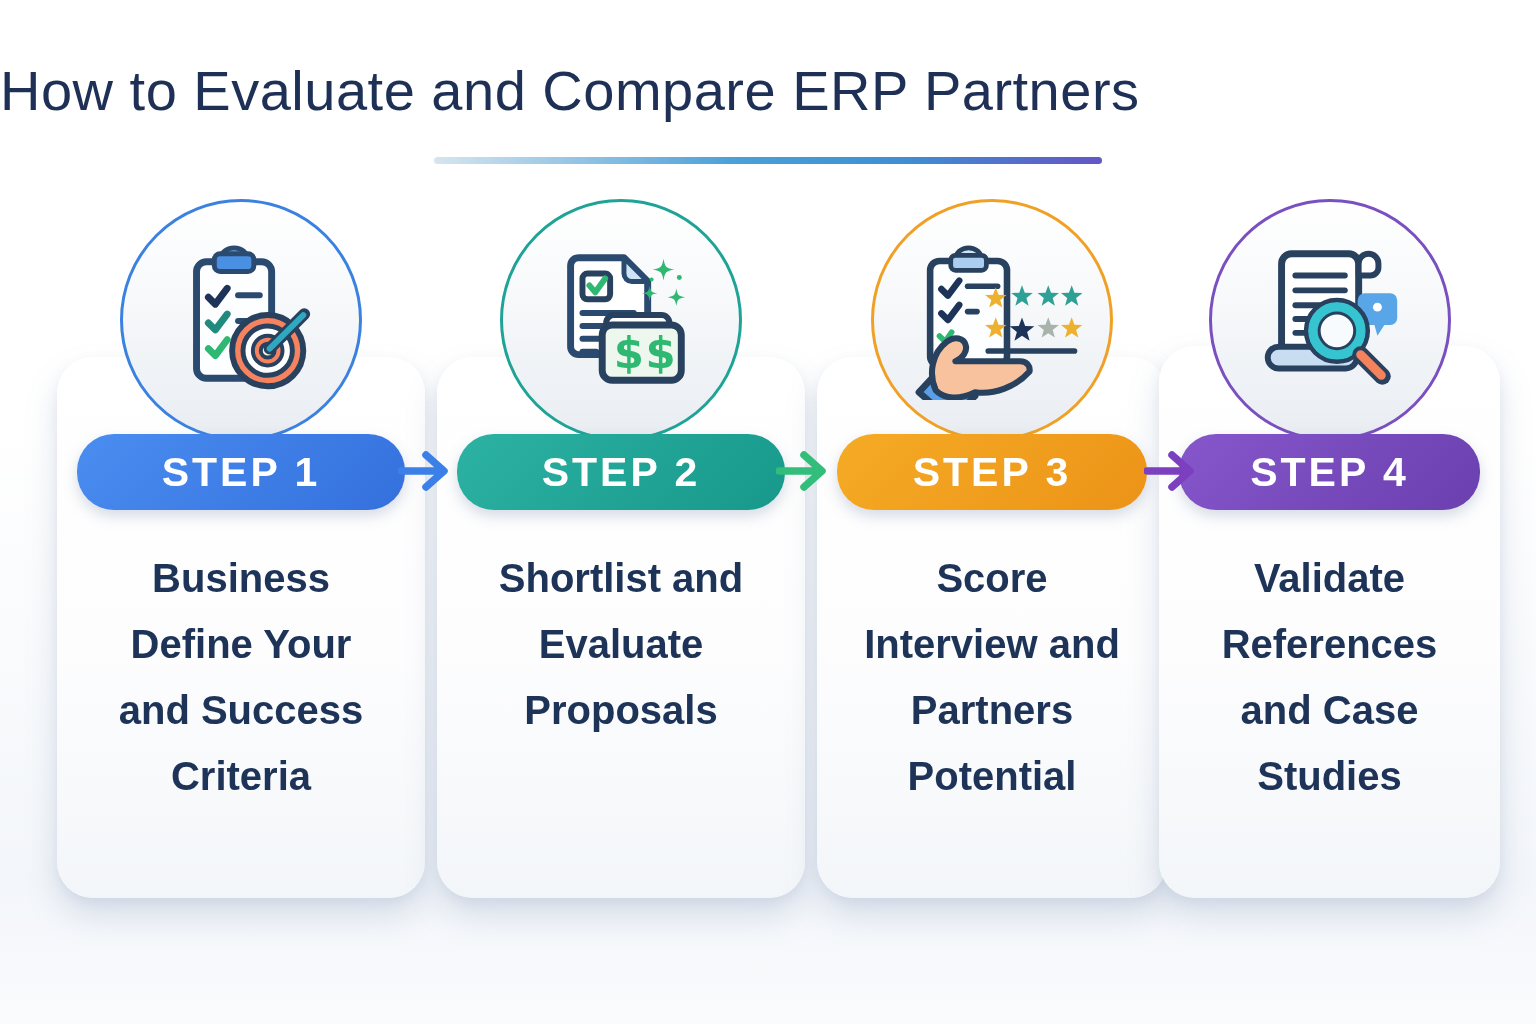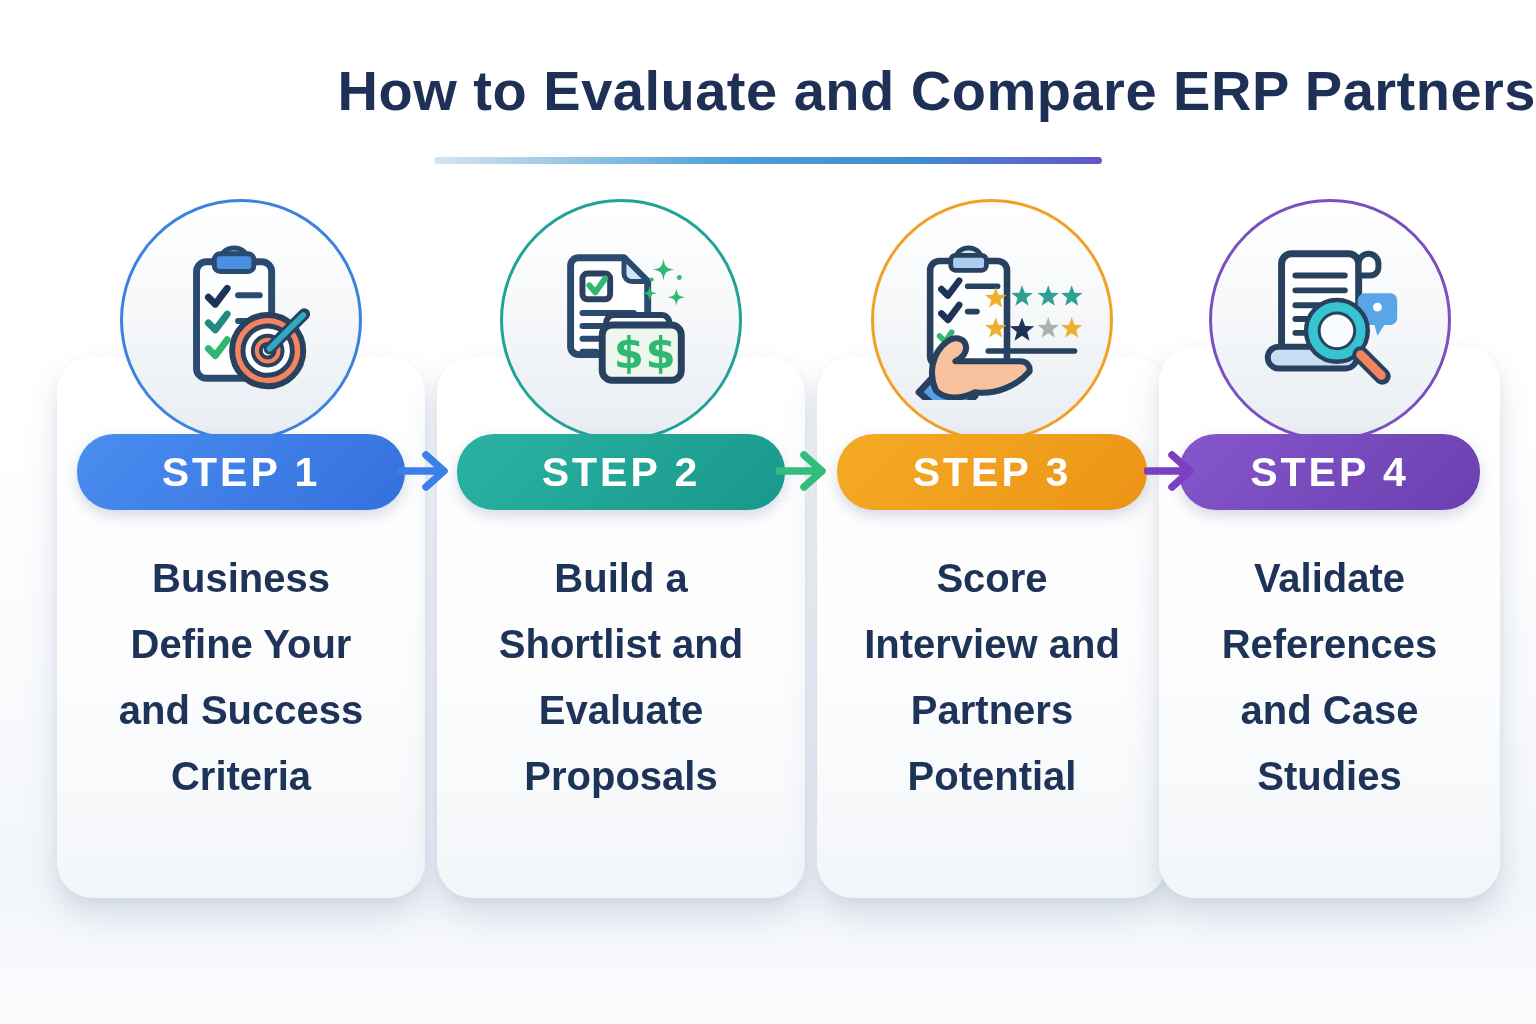--- a/index.html
+++ b/index.html
@@ -2,22 +2,22 @@
 <html><head>
 <meta charset="utf-8">
 <style>
   html,body{margin:0;padding:0;background:#fff;}
   #canvas{
     position:relative;width:1536px;height:1024px;overflow:hidden;
     font-family:"Liberation Sans",sans-serif;
     background:linear-gradient(180deg,#ffffff 0%,#ffffff 42%,#f3f6fa 86%,#fafbfd 100%);
   }
   .page-title{
-    position:absolute;top:58px;left:0;right:0;text-align:right;
-    font-size:56px;font-weight:700;color:#1e3055;letter-spacing:.5px;
+    position:absolute;top:58px;left:0;right:16px;text-align:left;
+    font-size:56px;font-weight:400;color:#1e3055;letter-spacing:.5px;
   }
   .title-underline{
     position:absolute;left:434px;top:157px;width:668px;height:7px;border-radius:4px;
     background:linear-gradient(90deg,#d6e5ef,#4aa0d8 45%,#3f8fd2 70%,#6456c6 100%);
   }
   .col{position:absolute;top:0;height:1024px;}
   .card{
     position:absolute;left:0;right:0;top:357px;height:541px;border-radius:36px;
     background:linear-gradient(180deg,#ffffff 0%,#fdfdfe 55%,#f3f6f9 100%);
     box-shadow:0 18px 32px rgba(115,135,175,.22),0 5px 12px rgba(115,135,175,.10);
@@ -108,21 +108,20 @@
         <rect x="70" y="80" width="64" height="20" rx="8" fill="#ffffff" stroke="#27415f" stroke-width="6"></rect>
         <rect x="66" y="90" width="80" height="56" rx="10" fill="#eef7ee" stroke="#27415f" stroke-width="7"></rect>
         <text x="93" y="134" font-size="44" font-weight="bold" fill="#2eb872" text-anchor="middle" font-family="DejaVu Sans, sans-serif">$</text>
         <text x="125" y="134" font-size="44" font-weight="bold" fill="#2eb872" text-anchor="middle" font-family="DejaVu Sans, sans-serif">$</text>
       </svg>
     </div>
     <div class="pill">
       <span>STEP 2</span>
     </div>
     <div class="desc">
-      <div>Build a</div>
       <div>Shortlist and</div>
       <div>Evaluate</div>
       <div>Proposals</div>
     </div>
   </div>
 
   <div class="col" style="left: 817px; width: 350px; --ring: #f0a125; --pill-a: #f5ab25; --pill-b: #ec9317;">
     <div class="card"></div>
     <div class="circle">
       <svg viewBox="0 0 192 170" width="180" height="160" aria-hidden="true">

